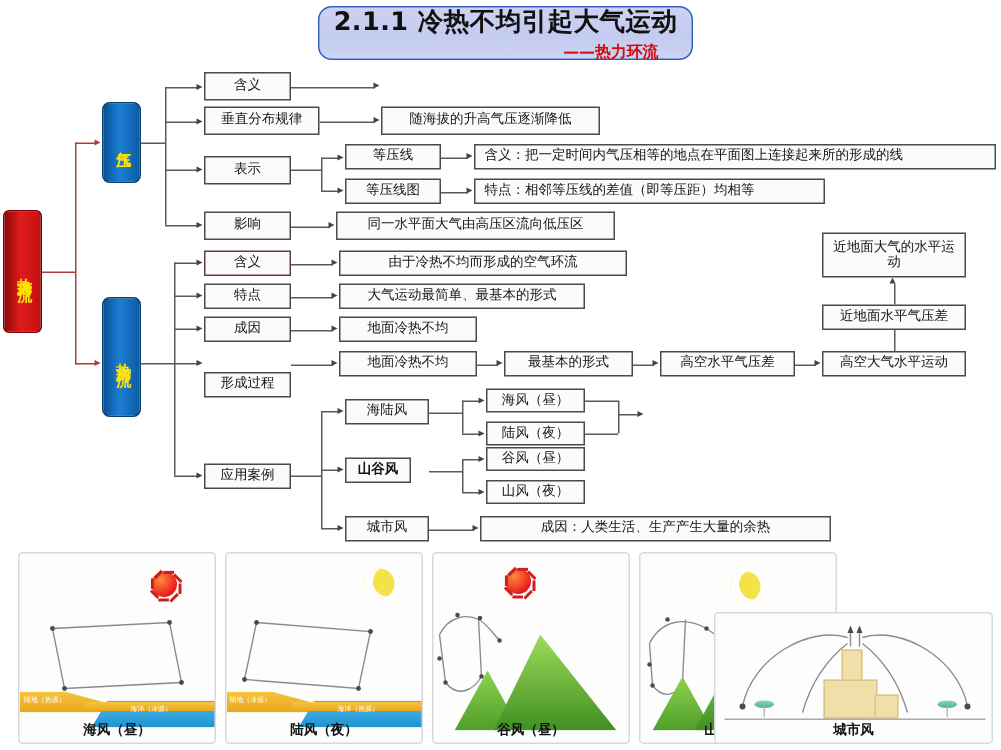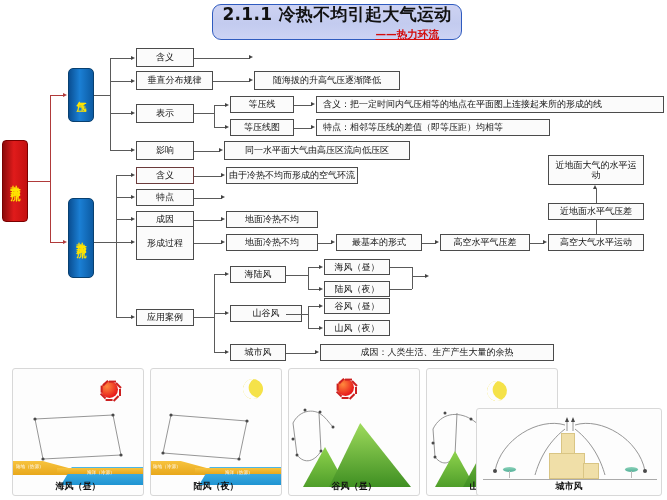--- a/index.html
+++ b/index.html
@@ -18,21 +18,21 @@
     width: 250px; height: 36px;
     background: linear-gradient(180deg,#cdd2f2 0%,#c3cbef 55%,#ccd3f4 100%);
     border: 1.6px solid #2f5bbf; border-radius: 9px;
     display: flex; flex-direction: column;
     align-items: center; justify-content: center;
     padding-top: 1px;
   }
   .title-main { font-size: 17px; font-weight: bold; color: #111; letter-spacing: .3px; }
   .title-sub  { font-size: 10.6px; font-weight: bold; color: #d40b0b;
                 align-self: flex-end; margin-right: 22px; margin-top: 2px;
-                text-decoration: underline; text-decoration-color:#d40b0b;}
+                text-decoration-color:#d40b0b;}
 
   
   .node {
     position: absolute;
     border: 1px solid #4b4b4b;
     background: #fbfbfb;
     font-size: 9px; color: #141414;
     display: flex; align-items: center; justify-content: center;
     text-align: center; line-height: 1.15;
     padding: 1px 3px;
@@ -185,38 +185,39 @@
   <div class="node" style="left:224px; top:141px; width:186px; height:19px;">同一水平面大气由高压区流向低压区</div>
 
   <div class="ln h" style="left:94px; top:242px; width:22px;"></div>
   <div class="ln v" style="left:116px; top:175px; height:142px;"></div>
 
   <div class="ln h" style="left:116px; top:175px; width:16px;"></div>
   <div class="arw" style="left:131px; top:172.5px;"></div>
   <div class="node" style="left:136px; top:167px; width:58px; height:17px; border-color:#6b3b3b;">含义</div>
   <div class="ln h" style="left:194px; top:175.5px; width:28px;"></div>
   <div class="arw" style="left:221px; top:173px;"></div>
-  <div class="node" style="left:226px; top:167px; width:132px; height:17px;">由于冷热不均而形成的空气环流</div>
+  <div class="node" style="left:226px; top:167px; width:192px; height:17px;">由于冷热不均而形成的空气环流</div>
 
   <div class="ln h" style="left:116px; top:197px; width:16px;"></div>
   <div class="arw" style="left:131px; top:194.5px;"></div>
   <div class="node" style="left:136px; top:189px; width:58px; height:17px;">特点</div>
   <div class="ln h" style="left:194px; top:197.5px; width:28px;"></div>
   <div class="arw" style="left:221px; top:195px;"></div>
+  <div class="node" style="left:226px; top:189px; width:164px; height:17px;">大气运动最简单、最基本的形式</div>
 
   <div class="ln h" style="left:116px; top:219px; width:16px;"></div>
   <div class="arw" style="left:131px; top:216.5px;"></div>
   <div class="node" style="left:136px; top:211px; width:58px; height:17px;">成因</div>
   <div class="ln h" style="left:194px; top:219.5px; width:28px;"></div>
   <div class="arw" style="left:221px; top:217px;"></div>
   <div class="node" style="left:226px; top:211px; width:92px; height:17px;">地面冷热不均</div>
 
   <div class="ln h" style="left:116px; top:242px; width:16px;"></div>
   <div class="arw" style="left:131px; top:239.5px;"></div>
-  <div class="node" style="left:136px; top:226px; width:58px; height:34px;">形成过程</div>
+  <div class="node" style="left:136px; top:248px; width:58px; height:17px;">形成过程</div>
   <div class="ln h" style="left:194px; top:242.5px; width:28px;"></div>
   <div class="arw" style="left:221px; top:240px;"></div>
   <div class="node" style="left:226px; top:234px; width:92px; height:17px;">地面冷热不均</div>
 
   <div class="ln h" style="left:318px; top:242.5px; width:14px;"></div>
   <div class="arw" style="left:331px; top:240px;"></div>
   <div class="node" style="left:336px; top:234px; width:86px; height:17px;">最基本的形式</div>
 
   <div class="ln h" style="left:422px; top:242.5px; width:14px;"></div>
   <div class="arw" style="left:435px; top:240px;"></div>
@@ -253,21 +254,21 @@
   <div class="node" style="left:324px; top:281px; width:66px; height:16px;">陆风（夜）</div>
 
   <div class="ln h" style="left:390px; top:267px; width:22px;"></div>
   <div class="ln h" style="left:390px; top:289px; width:22px;"></div>
   <div class="ln v" style="left:412px; top:267px; height:22px;"></div>
   <div class="ln h" style="left:412px; top:276px; width:14px;"></div>
   <div class="arw" style="left:425px; top:273.5px;"></div>
 
   <div class="ln h" style="left:214px; top:313px; width:12px;"></div>
   <div class="arw" style="left:225px; top:310.5px;"></div>
-  <div class="node" style="left:230px; top:305px; width:72px; height:17px;">山谷风</div>
+  <div class="node" style="left:230px; top:305px; width:44px; height:17px;font-weight:bold;">山谷风</div>
   <div class="ln h" style="left:286px; top:313.5px; width:22px;"></div>
   <div class="ln v" style="left:308px; top:306px; height:22px;"></div>
   <div class="ln h" style="left:308px; top:306px; width:12px;"></div>
   <div class="arw" style="left:319px; top:303.5px;"></div>
   <div class="node" style="left:324px; top:298px; width:66px; height:16px;">谷风（昼）</div>
   <div class="ln h" style="left:308px; top:328px; width:12px;"></div>
   <div class="arw" style="left:319px; top:325.5px;"></div>
   <div class="node" style="left:324px; top:320px; width:66px; height:16px;">山风（夜）</div>
 
   <div class="ln h" style="left:214px; top:352px; width:12px;"></div>

